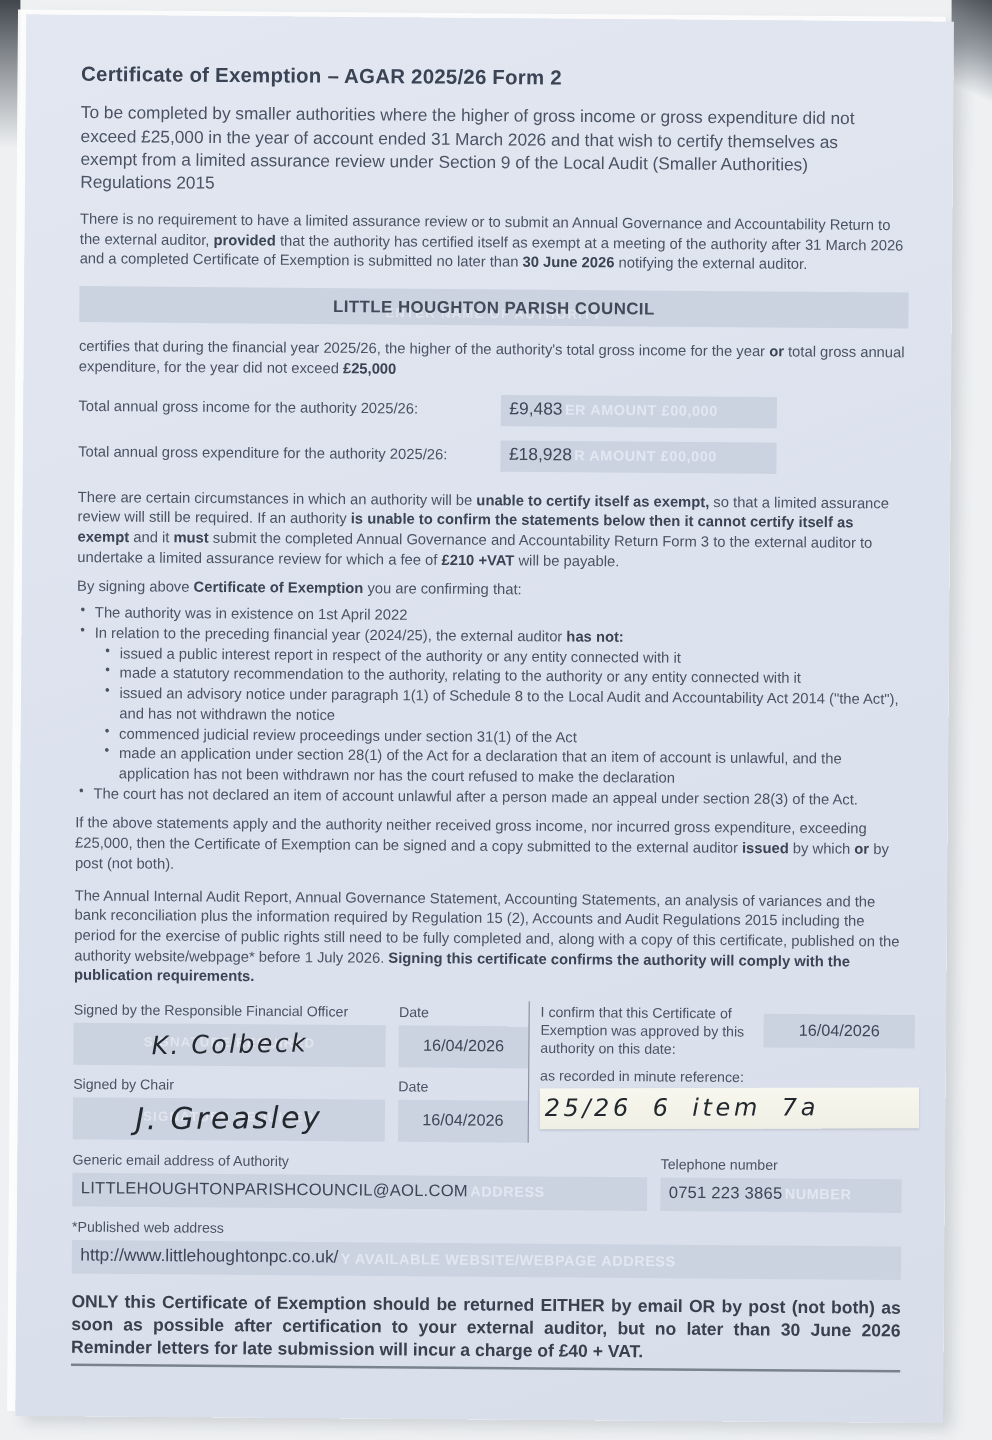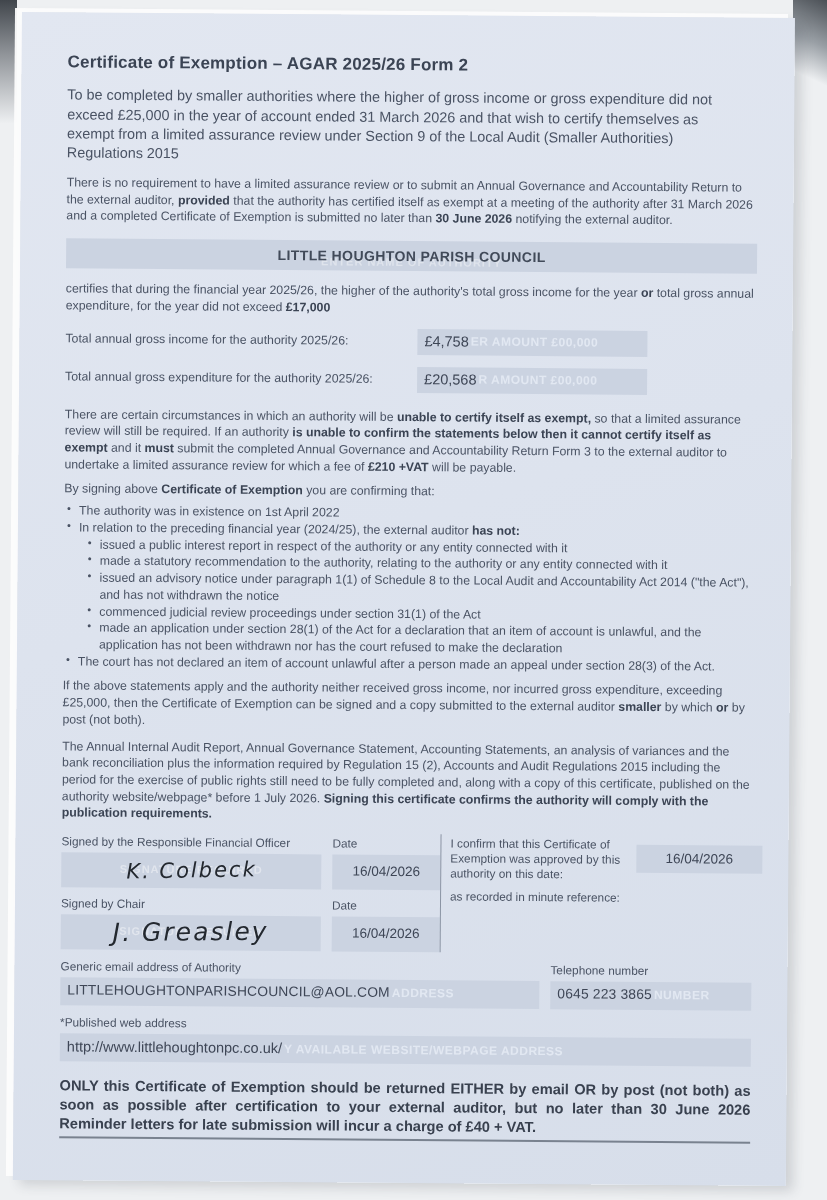--- a/index.html
+++ b/index.html
@@ -112,54 +112,54 @@
 
   <div class="p-lg">To be completed by smaller authorities where the higher of gross income or gross expenditure did not exceed £25,000 in the year of account ended 31 March 2026 and that wish to certify themselves as exempt from a limited assurance review under Section 9 of the Local Audit (Smaller Authorities) Regulations 2015</div>
 
   <div class="p"><span>There is no requirement to have a limited assurance review or to submit an Annual Governance and Accountability Return to the external auditor, </span><span class="b">provided</span><span> that the authority has certified itself as exempt at a meeting of the authority after 31 March 2026 and a completed Certificate of Exemption is submitted no later than </span><span class="b">30 June 2026</span><span> notifying the external auditor.</span></div>
 
   <div class="name-band">
     <span class="wm-center">ENTER NAME OF AUTHORITY</span>
     <span class="name">LITTLE HOUGHTON PARISH COUNCIL</span>
   </div>
 
-  <div class="p"><span>certifies that during the financial year 2025/26, the higher of the authority's total gross income for the year </span><span class="b">or</span><span> total gross annual expenditure, for the year did not exceed </span><span class="b">£17,000</span></div>
+  <div class="p"><span>certifies that during the financial year 2025/26, the higher of the authority's total gross income for the year </span><span class="b">or</span><span> total gross annual expenditure, for the year did not exceed </span><span class="b">£25,000</span></div>
 
   <div class="field-row">
     <span class="flabel">Total annual gross income for the authority 2025/26:</span>
     <span class="fbox">
-      <span class="fval">£4,758</span>
+      <span class="fval">£9,483</span>
       <span class="wm">ER AMOUNT £00,000</span>
     </span>
   </div>
 
   <div class="field-row">
     <span class="flabel">Total annual gross expenditure for the authority 2025/26:</span>
     <span class="fbox">
-      <span class="fval">£20,568</span>
+      <span class="fval">£18,928</span>
       <span class="wm">R AMOUNT £00,000</span>
     </span>
   </div>
 
   <div class="p" style="margin-top:16px"><span>There are certain circumstances in which an authority will be </span><span class="b">unable to certify itself as exempt,</span><span> so that a limited assurance review will still be required. If an authority </span><span class="b">is unable to confirm the statements below then it cannot certify itself as exempt</span><span> and it </span><span class="b">must</span><span> submit the completed Annual Governance and Accountability Return Form 3 to the external auditor to undertake a limited assurance review for which a fee of </span><span class="b">£210 +VAT</span><span> will be payable.</span></div>
 
   <div class="p" style="margin-top:8px"><span>By signing above </span><span class="b">Certificate of Exemption</span><span> you are confirming that:</span></div>
 
   <div class="bullets">
     <div class="bullet lvl1"><span>The authority was in existence on 1st April 2022</span></div>
     <div class="bullet lvl1"><span>In relation to the preceding financial year (2024/25), the external auditor </span><span class="b">has not:</span></div>
     <div class="bullet lvl2"><span>issued a public interest report in respect of the authority or any entity connected with it</span></div>
     <div class="bullet lvl2"><span>made a statutory recommendation to the authority, relating to the authority or any entity connected with it</span></div>
     <div class="bullet lvl2"><span>issued an advisory notice under paragraph 1(1) of Schedule 8 to the Local Audit and Accountability Act 2014 ("the Act"), and has not withdrawn the notice</span></div>
     <div class="bullet lvl2"><span>commenced judicial review proceedings under section 31(1) of the Act</span></div>
     <div class="bullet lvl2"><span>made an application under section 28(1) of the Act for a declaration that an item of account is unlawful, and the application has not been withdrawn nor has the court refused to make the declaration</span></div>
     <div class="bullet lvl1"><span>The court has not declared an item of account unlawful after a person made an appeal under section 28(3) of the Act.</span></div>
   </div>
 
-  <div class="p" style="margin-top:8px"><span>If the above statements apply and the authority neither received gross income, nor incurred gross expenditure, exceeding £25,000, then the Certificate of Exemption can be signed and a copy submitted to the external auditor </span><span class="b">smaller</span><span> by which </span><span class="b">or</span><span> by post (not both).</span></div>
+  <div class="p" style="margin-top:8px"><span>If the above statements apply and the authority neither received gross income, nor incurred gross expenditure, exceeding £25,000, then the Certificate of Exemption can be signed and a copy submitted to the external auditor </span><span class="b">issued</span><span> by which </span><span class="b">or</span><span> by post (not both).</span></div>
 
   <div class="p" style="margin-top:10px"><span>The Annual Internal Audit Report, Annual Governance Statement, Accounting Statements, an analysis of variances and the bank reconciliation plus the information required by Regulation 15 (2), Accounts and Audit Regulations 2015 including the period for the exercise of public rights still need to be fully completed and, along with a copy of this certificate, published on the authority website/webpage* before 1 July 2026. </span><span class="b">Signing this certificate confirms the authority will comply with the publication requirements.</span></div>
 
   <div class="sig-section">
     <div class="sig-left">
       <div class="sig-grid">
         <div class="lab">Signed by the Responsible Financial Officer</div>
         <div class="lab">Date</div>
         <div class="sigbox">
           <span class="wm-abs">SIGNATURE REQUIRED</span>
@@ -174,34 +174,37 @@
         </div>
         <div class="datebox">16/04/2026</div>
       </div>
     </div>
     <div class="sig-right">
       <div class="confirm-row">
         <div class="confirm-text">I confirm that this Certificate of Exemption was approved by this authority on this date:</div>
         <div class="confirm-date">16/04/2026</div>
       </div>
       <div class="minute-label">as recorded in minute reference:</div>
+      <div class="minute-strip">
+        <span class="hand">25/26  6 item  7a</span>
+      </div>
     </div>
   </div>
 
   <div class="contact-labels">
     <span>Generic email address of Authority</span>
     <span>Telephone number</span>
   </div>
   <div class="contact-boxes">
     <span class="fbox">
       <span class="fval">LITTLEHOUGHTONPARISHCOUNCIL@AOL.COM</span>
       <span class="wm">ADDRESS</span>
     </span>
     <span class="fbox">
-      <span class="fval">0645 223 3865</span>
+      <span class="fval">0751 223 3865</span>
       <span class="wm">NUMBER</span>
     </span>
   </div>
 
   <div class="web-label">*Published web address</div>
   <div class="fbox web-box">
     <span class="fval">http://www.littlehoughtonpc.co.uk/</span>
     <span class="wm">Y AVAILABLE WEBSITE/WEBPAGE ADDRESS</span>
   </div>
 

